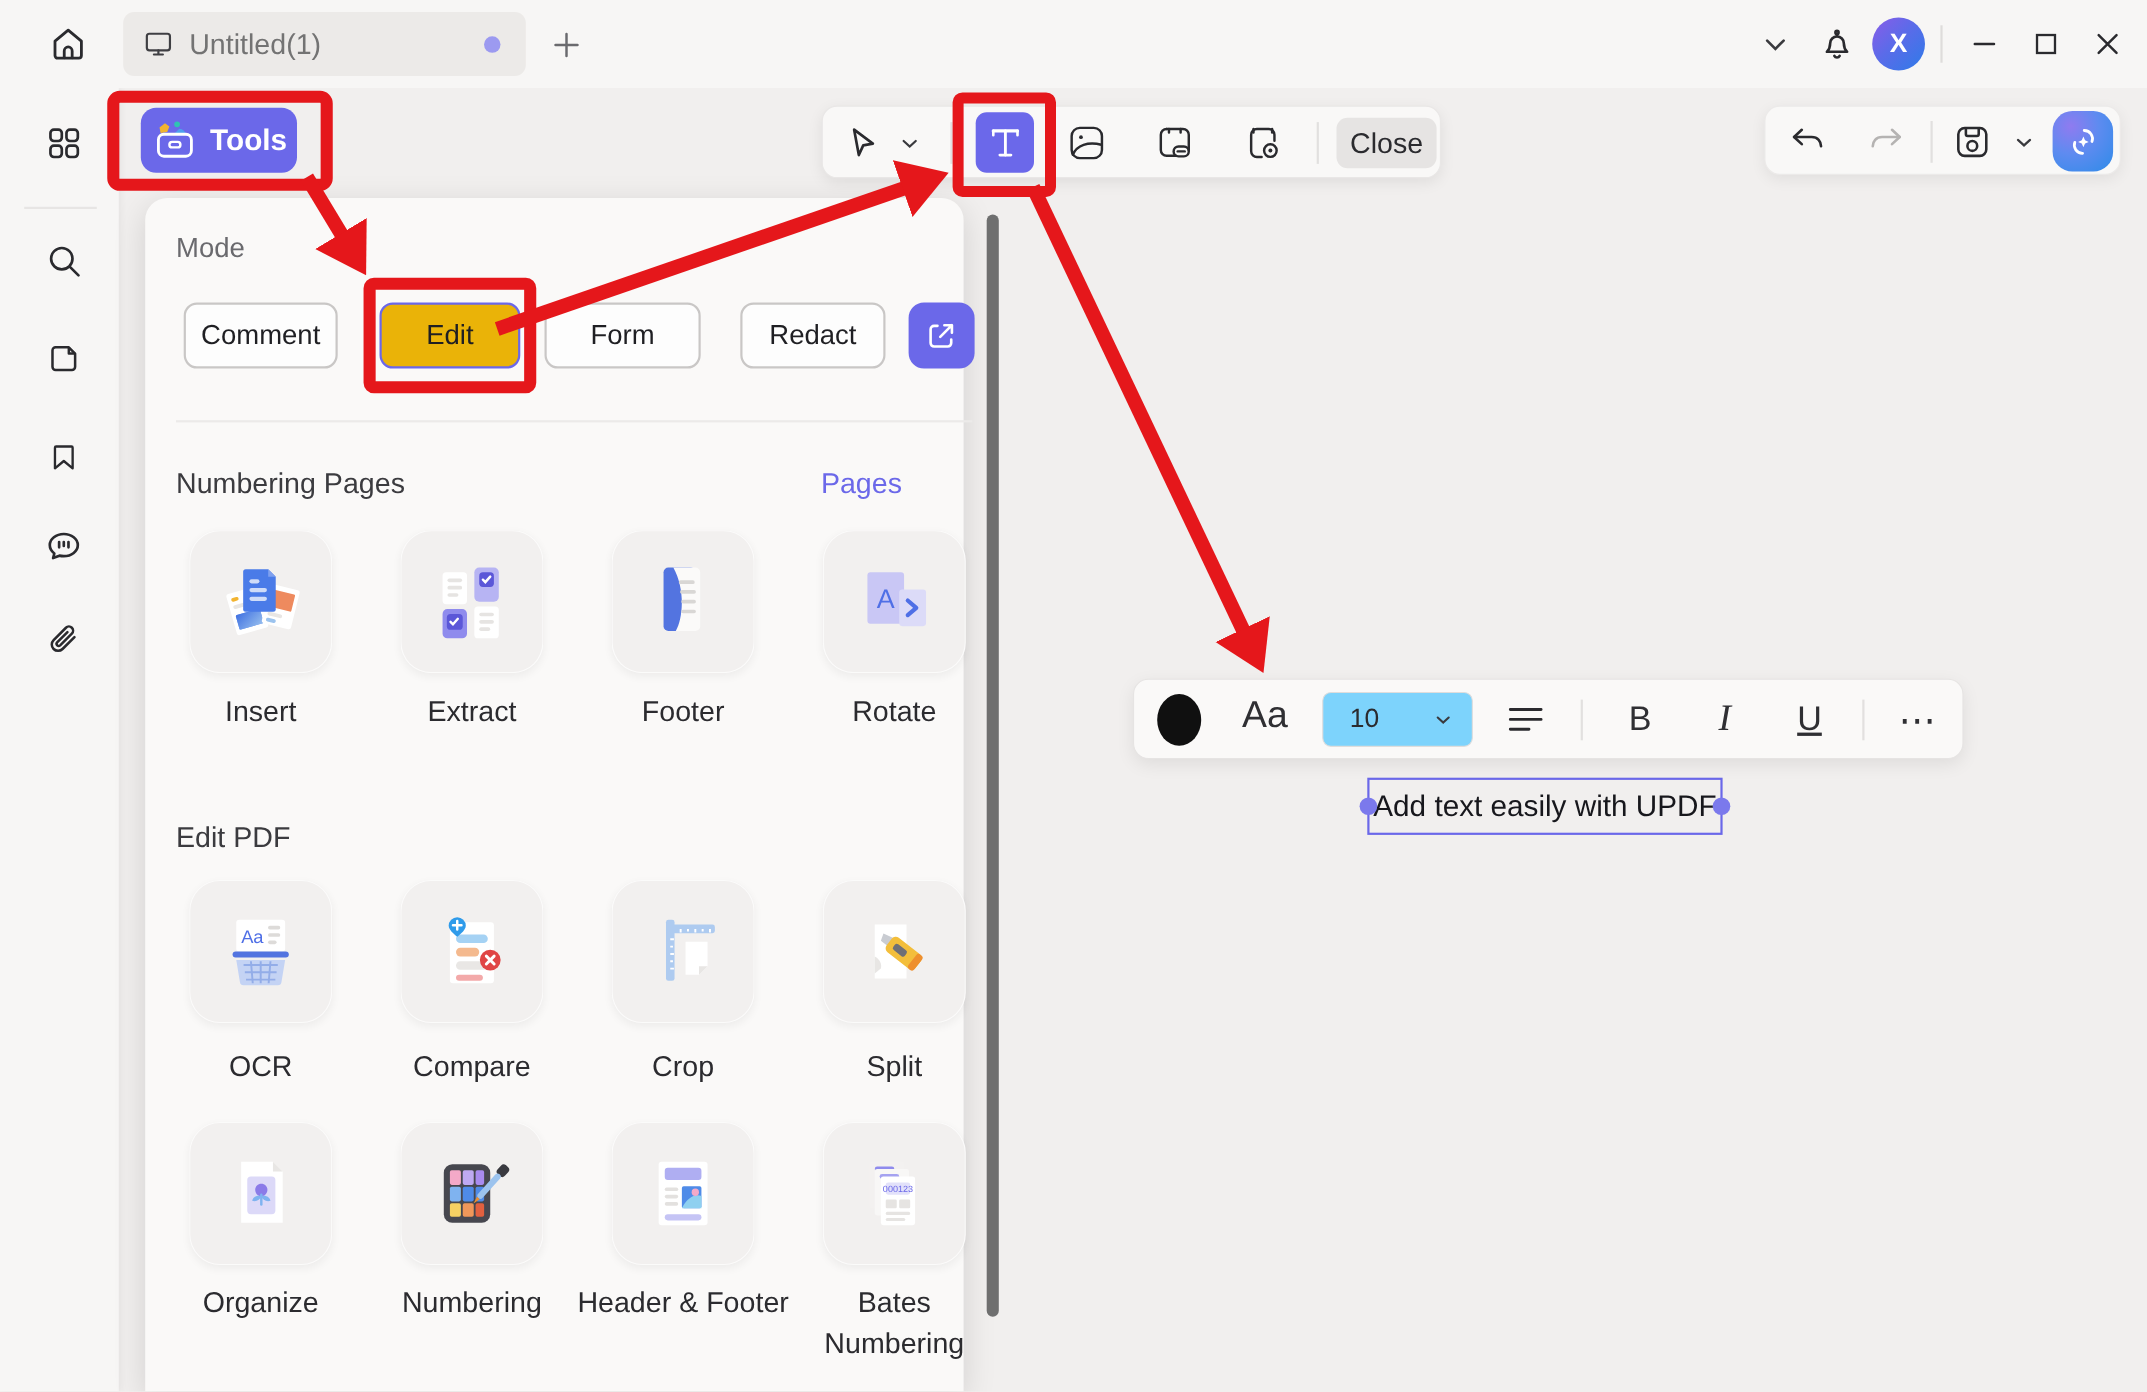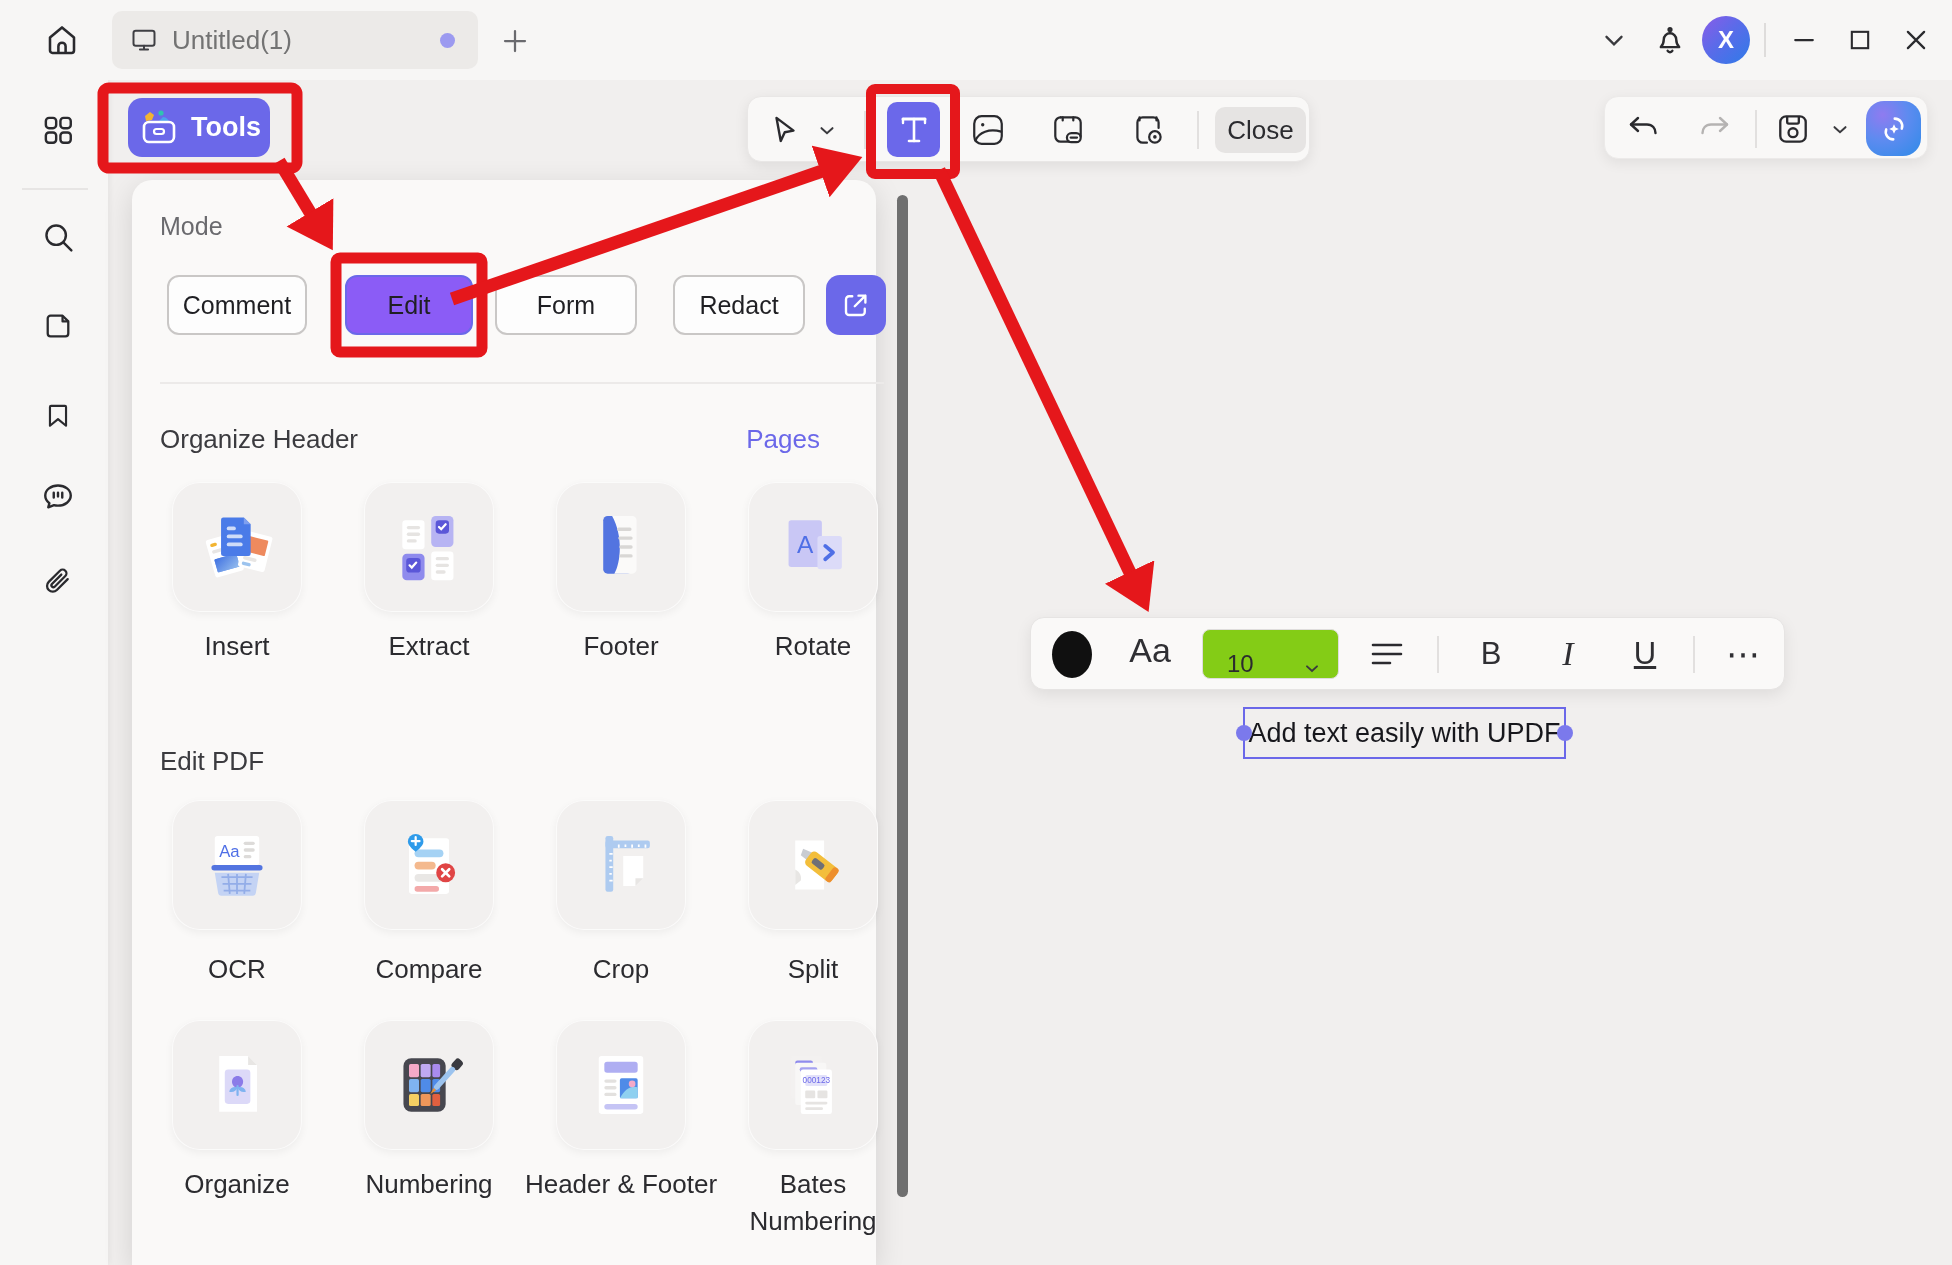--- a/index.html
+++ b/index.html
@@ -23,21 +23,21 @@
   .sidebar{position:absolute;left:0;top:80px;width:108px;height:1185px;background:#F7F6F5;box-shadow:2px 0 6px rgba(0,0,0,0.05);z-index:4;}
   .sb-btn{position:absolute;left:38px;width:40px;height:40px;display:flex;align-items:center;justify-content:center;}
   .sb-divider{position:absolute;left:22px;top:108px;width:66px;height:2px;background:#E7E5E4;}
   
   .tools-btn{position:absolute;left:128px;top:98px;width:142px;height:59px;background:#6B68E9;border-radius:14px;display:flex;align-items:center;justify-content:center;gap:10px;z-index:12;}
   .tools-btn span{color:#fff;font-size:27px;font-weight:bold;}
   
   .panel{position:absolute;left:132px;top:180px;width:744px;height:1085px;background:#FAF9F8;border-radius:20px 20px 0 0;box-shadow:0 8px 30px rgba(0,0,0,0.13);z-index:10;}
   .panel .section-label{position:absolute;font-size:25px;color:#6A6A6E;}
   .mode-btn{position:absolute;top:95px;height:60px;border-radius:12px;background:#FDFDFD;border:2px solid #C9C7C6;box-sizing:border-box;display:flex;align-items:center;justify-content:center;font-size:25px;color:#1F1F23;}
-  .mode-btn.active{background:#8b5cf6;border-color:#6B68E9;}
+  .mode-btn.active{background:#eab308;border-color:#6B68E9;}
   .mode-external{position:absolute;top:95px;left:694px;width:60px;height:60px;border-radius:14px;background:#6B68E9;display:flex;align-items:center;justify-content:center;}
   .panel-divider{position:absolute;left:28px;top:202px;width:724px;height:2px;background:#ECEAE9;}
   .sec-title{position:absolute;left:28px;font-size:26px;color:#3B3B3F;}
   .more-link{position:absolute;right:56px;font-size:26px;color:#6B68E9;}
   .tool-cell{position:absolute;width:130px;}
   .tool-card{width:130px;height:130px;border-radius:28px;background:#F2F0EF;box-shadow:0 3px 8px rgba(0,0,0,0.05),inset 0 0 0 1px rgba(255,255,255,0.7);display:flex;align-items:center;justify-content:center;}
   .tool-label{position:absolute;left:-35px;width:200px;text-align:center;font-size:26px;color:#2B2B2F;line-height:37px;}
   .panel-scrollbar{position:absolute;left:765px;top:15px;width:11px;height:1002px;border-radius:6px;background:#6F6F6F;}
   
   .edit-toolbar{position:absolute;left:747px;top:96px;width:563px;height:66px;background:#F9F8F7;border:1px solid #E9E7E6;border-radius:14px;box-shadow:0 4px 14px rgba(0,0,0,0.08);box-sizing:border-box;z-index:11;}
@@ -46,21 +46,21 @@
   .t-active{position:absolute;left:139px;top:5px;width:53px;height:55px;border-radius:10px;background:#6B68EA;display:flex;align-items:center;justify-content:center;}
   .close-btn{position:absolute;left:467px;top:10px;width:91px;height:46px;background:#E6E4E3;border-radius:10px;display:flex;align-items:center;justify-content:center;font-size:26px;color:#2B2B2F;}
   
   .right-toolbar{position:absolute;left:1604px;top:96px;width:324px;height:63px;background:#F9F8F7;border:1px solid #ECEAE9;border-radius:14px;box-shadow:0 4px 14px rgba(0,0,0,0.07);box-sizing:border-box;z-index:11;}
   .rt-btn{position:absolute;top:12px;width:40px;height:40px;display:flex;align-items:center;justify-content:center;}
   .ai-btn{position:absolute;left:261px;top:4px;width:55px;height:55px;border-radius:18px;background:radial-gradient(circle at 30% 25%,#8F7BF0 0%,#5E8BF0 45%,#2E8BE8 100%);display:flex;align-items:center;justify-content:center;}
   
   .fmt-toolbar{position:absolute;left:1030px;top:617px;width:755px;height:73px;background:#FAF9F8;border:1px solid #E6E4E3;border-radius:14px;box-shadow:0 5px 16px rgba(0,0,0,0.08);box-sizing:border-box;z-index:9;}
   .fmt-swatch{position:absolute;left:21px;top:13px;width:40px;height:47px;border-radius:50%;background:#101010;}
   .fmt-font{position:absolute;left:88px;top:13px;width:62px;text-align:center;font-size:34px;color:#2F2F33;}
-  .fmt-size{position:absolute;left:171px;top:11px;width:137px;height:50px;background:#84cc16;border:1px solid #DFDDDC;border-radius:8px;box-sizing:border-box;display:flex;align-items:flex-end;}
+  .fmt-size{position:absolute;left:171px;top:11px;width:137px;height:50px;background:#7dd3fc;border:1px solid #DFDDDC;border-radius:8px;box-sizing:border-box;display:flex;align-items:center;}
   .fmt-size .val{font-size:24px;color:#2B2B2F;margin-left:24px;flex:1;}
   .fmt-divider{position:absolute;top:18px;width:2px;height:37px;background:#E2E0DF;}
   .fmt-btn{position:absolute;top:12px;width:48px;height:48px;display:flex;align-items:center;justify-content:center;font-size:31px;color:#2F2F33;}
   .fmt-btn.italic{font-family:"Liberation Serif",serif;font-style:italic;font-size:34px;}
   .fmt-btn.underline span{text-decoration:underline;}
   
   .textbox{position:absolute;left:1243px;top:707px;width:323px;height:52px;border:2px solid #6B68E9;box-sizing:border-box;display:flex;align-items:center;justify-content:center;z-index:8;}
   .textbox .tb-text{font-size:27px;color:#17171C;white-space:nowrap;}
   .tb-handle{position:absolute;top:50%;width:16px;height:16px;margin-top:-8px;border-radius:50%;background:#7B79EC;}
   .tb-handle.left{left:-9px;}
@@ -220,21 +220,21 @@
     <span>
       <svg class="icon" width="30" height="30" viewBox="0 0 24 24" fill="none" stroke="#FFFFFF" stroke-width="1.9" stroke-linecap="round" stroke-linejoin="round">
         <path d="M9 5H6.5A2.5 2.5 0 0 0 4 7.5v10A2.5 2.5 0 0 0 6.5 20h10a2.5 2.5 0 0 0 2.5-2.5V15"></path>
         <path d="M11 13 19.5 4.5M14 4.5h5.5V10"></path>
       </svg>
     </span>
   </div>
 
   <div class="panel-divider"></div>
 
-  <div class="sec-title" style="top:244px;">Organize Header</div>
+  <div class="sec-title" style="top:244px;">Numbering Pages</div>
   <div class="more-link" style="top:244px;">Pages</div>
 
   <div class="tool-cell" style="left:40px;top:302px;">
     <div class="tool-card">
       <span>
         <svg class="icon" width="82" height="82" viewBox="0 0 72 72">
           <g transform="rotate(-16 26 42)">
               <rect x="12" y="26" width="26" height="34" rx="2" fill="#FFFFFF"></rect>
             <rect x="15" y="30" width="6" height="3" rx="1.5" fill="#F2B431"></rect>
               <rect x="15" y="36" width="18" height="3" rx="1.5" fill="#E8E6E4"></rect>

